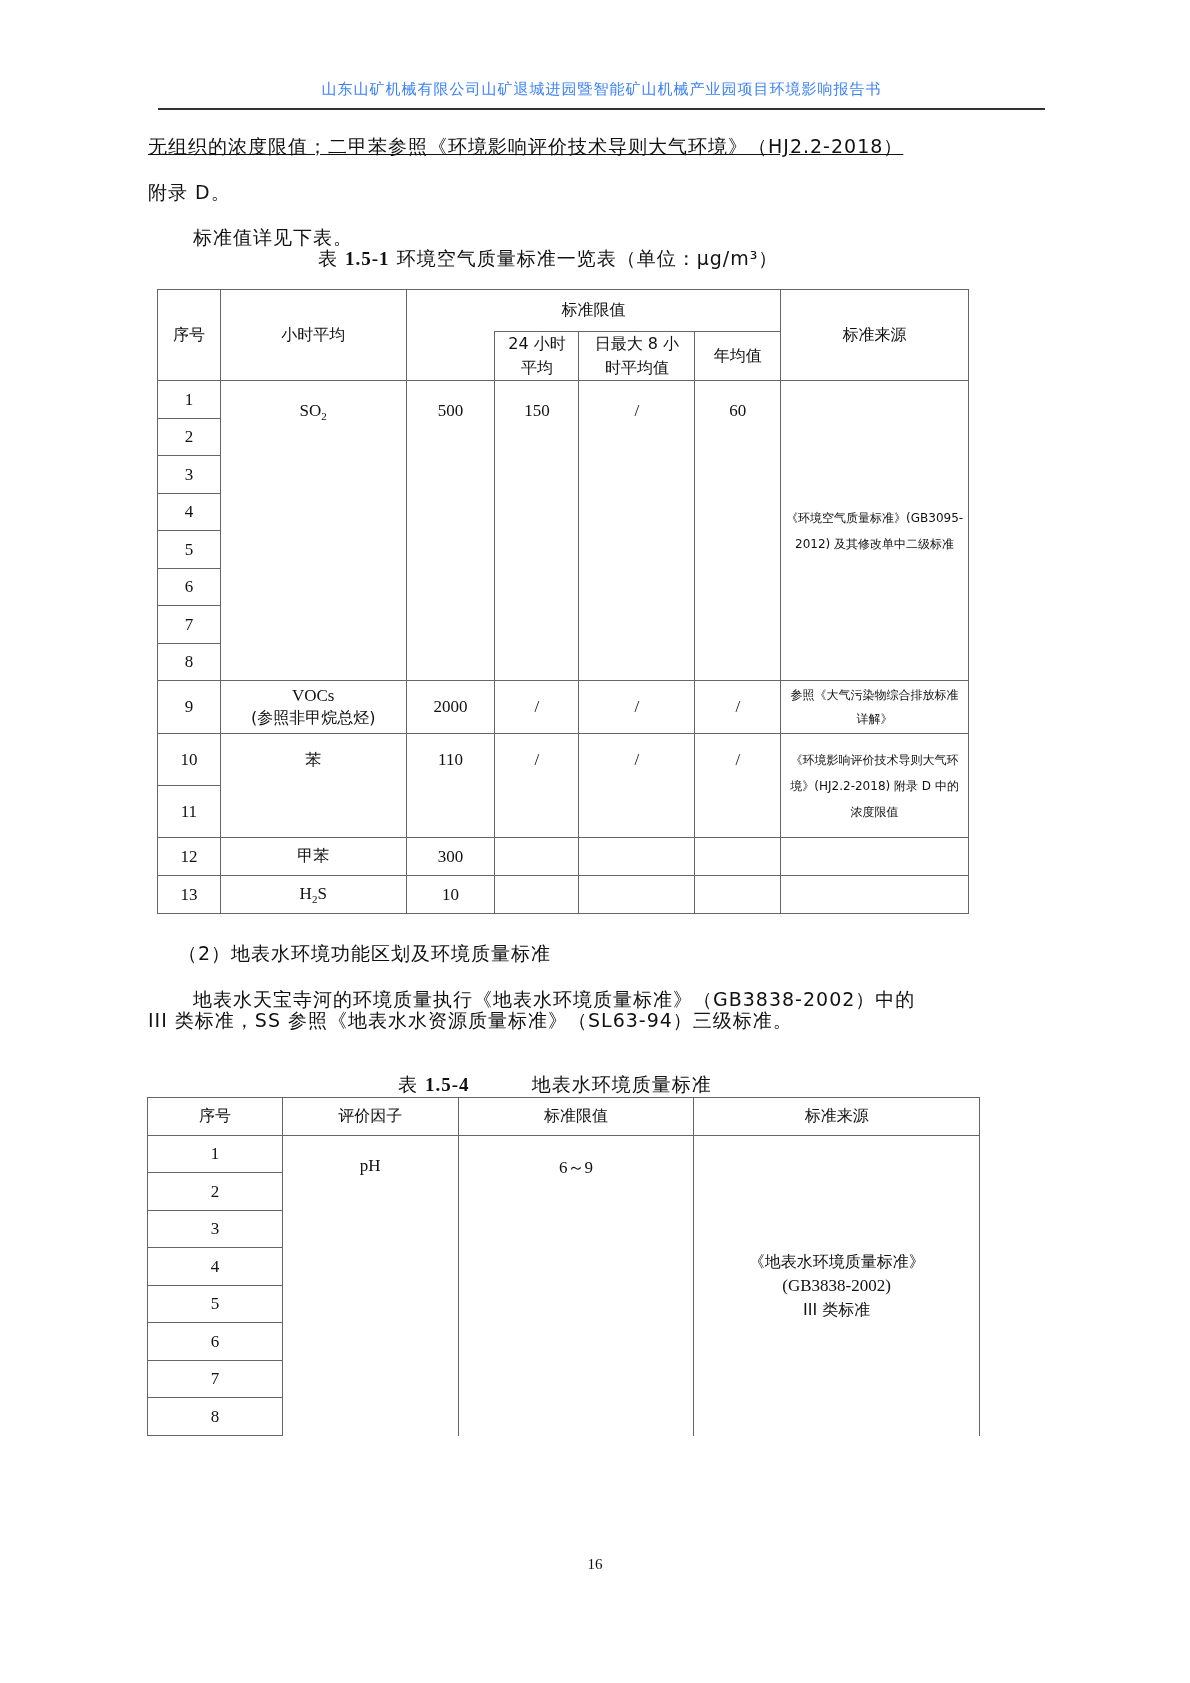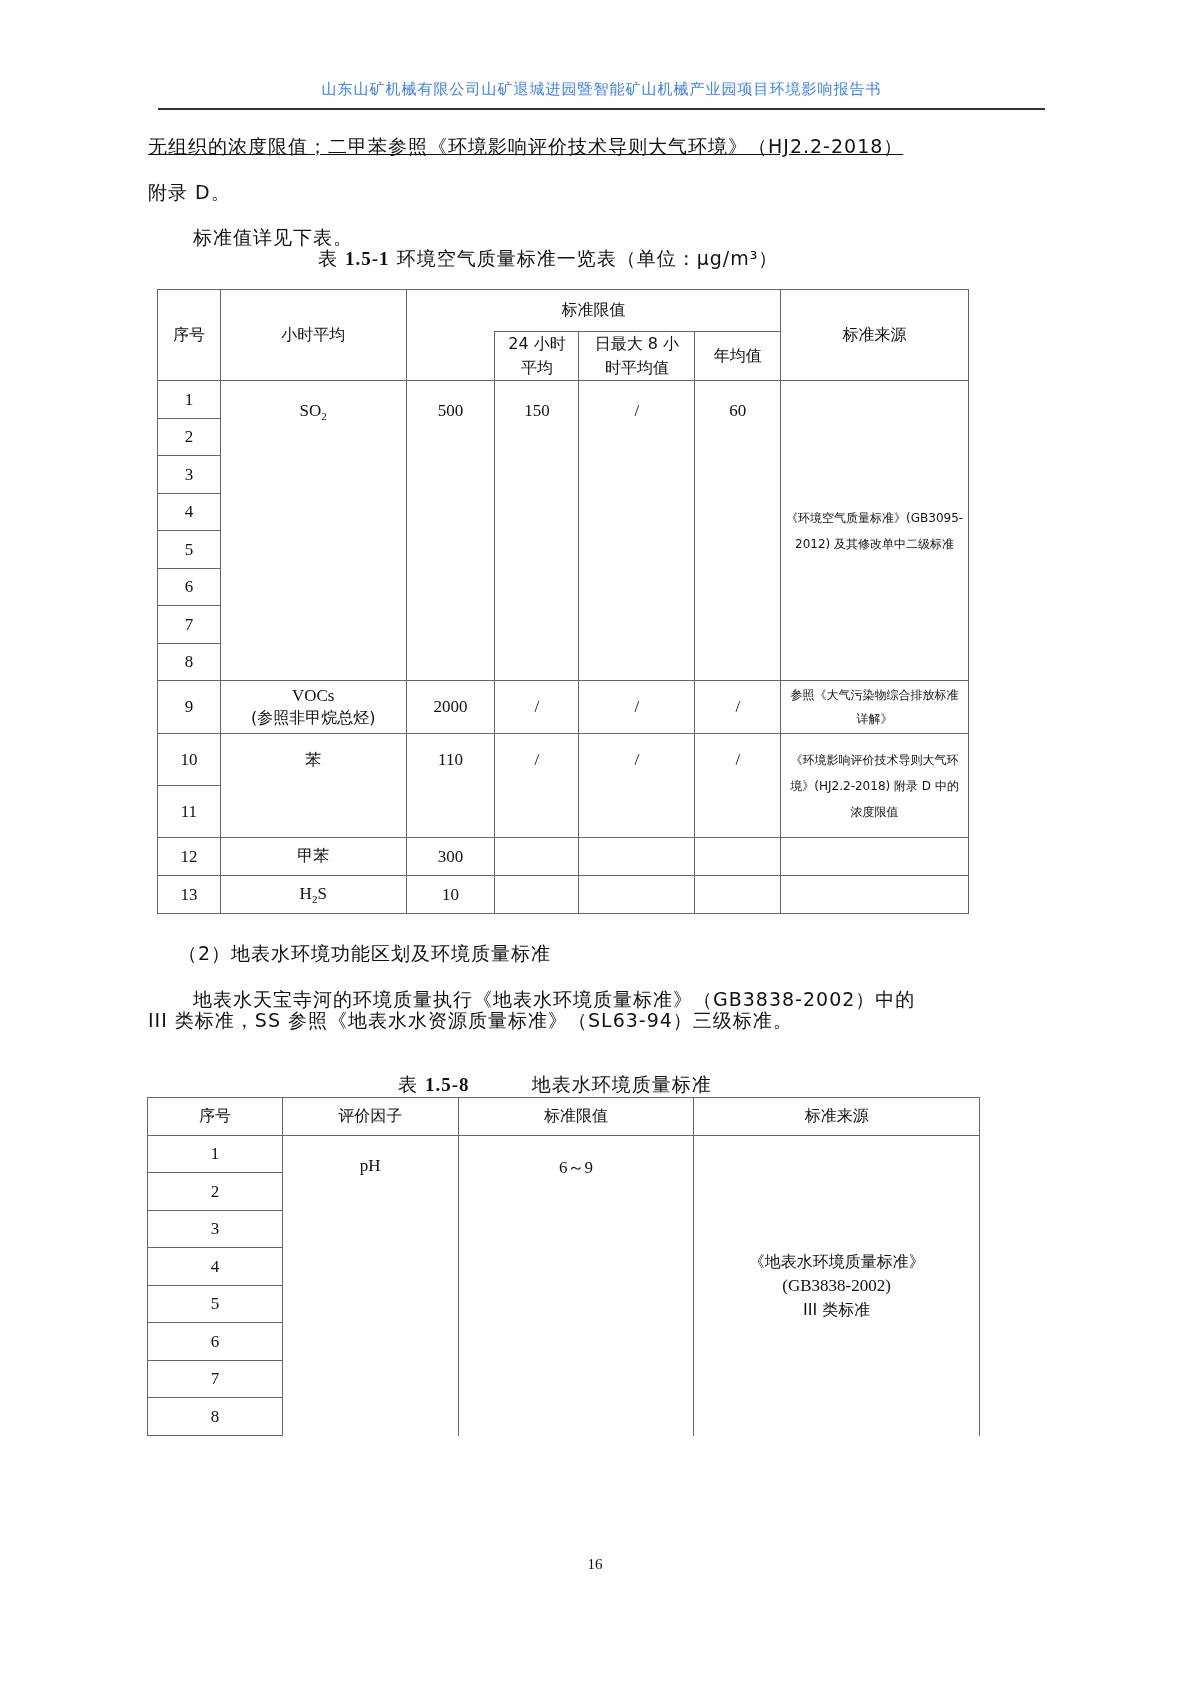--- a/index.html
+++ b/index.html
@@ -135,21 +135,21 @@
     <td></td>
   </tr>
 </tbody>
   </table>
 
 <div class="para" style="left:178px;top:941px;">（2）地表水环境功能区划及环境质量标准</div>
 <div class="para" style="left:193px;top:987px;">地表水天宝寺河的环境质量执行《地表水环境质量标准》（GB3838-2002）中的</div>
 <div class="para" style="left:148px;top:1008px;">III 类标准，SS 参照《地表水水资源质量标准》（SL63-94）三级标准。</div>
 
 <div class="caption" style="left:398px;top:1072px;">
-  <span>表 </span><b>1.5-8</b><span style="display:inline-block;width:62px"></span><span>地表水环境质量标准</span>
+  <span>表 </span><b>1.5-4</b><span style="display:inline-block;width:62px"></span><span>地表水环境质量标准</span>
 </div>
 
 <table style="left:147px;top:1097px;width:833px;">
   <colgroup>
     <col style="width:135px">
       <col style="width:176px">
       <col style="width:236px">
       <col style="width:286px">
   </colgroup>
   <tbody>

